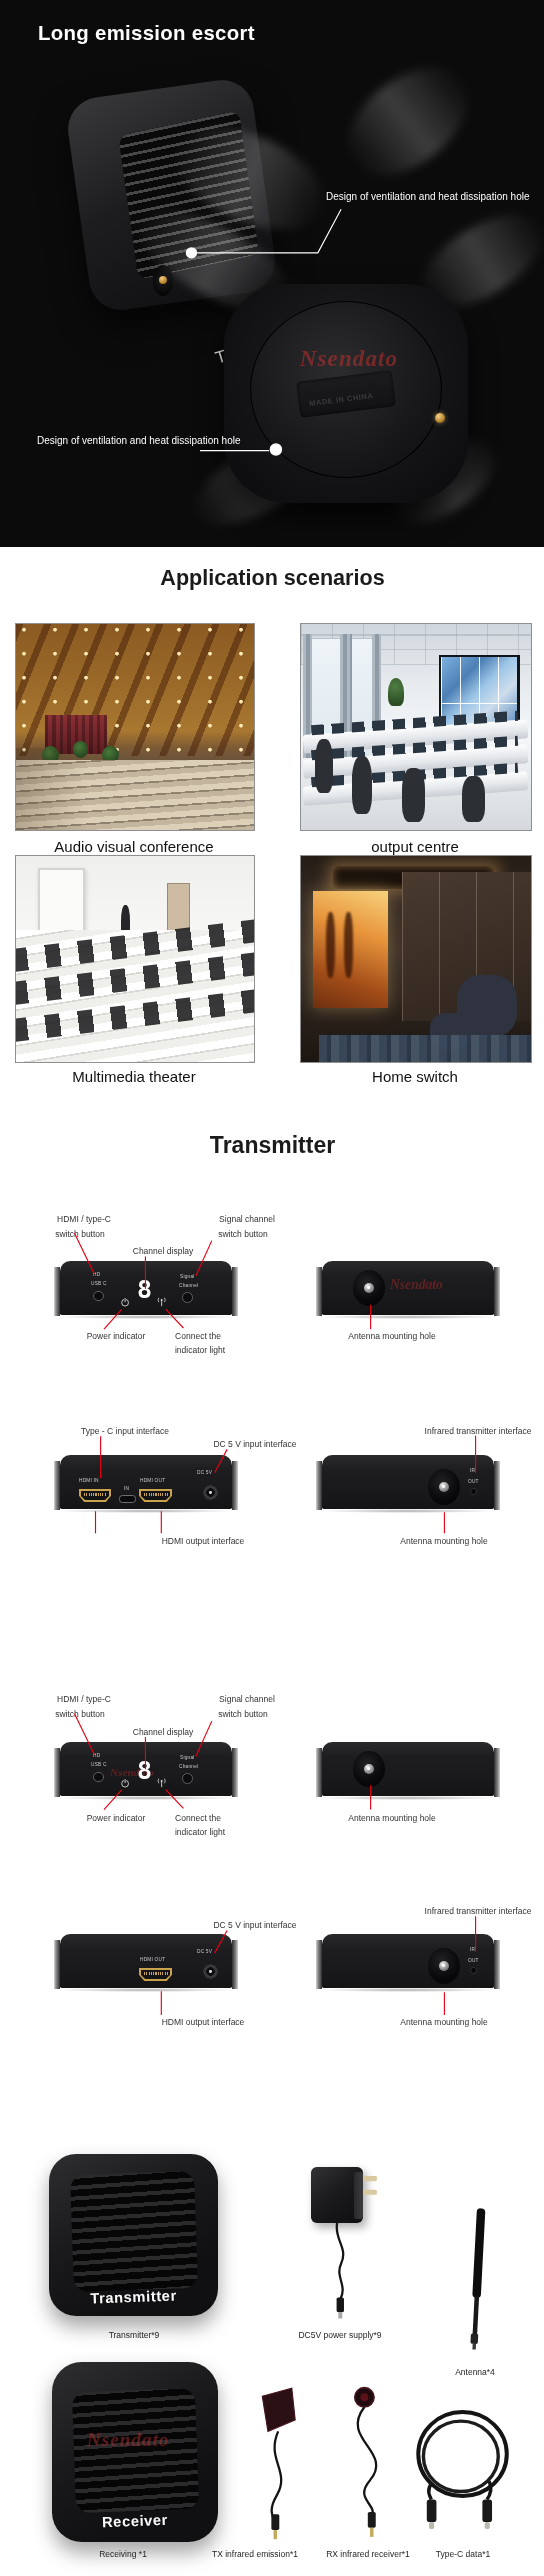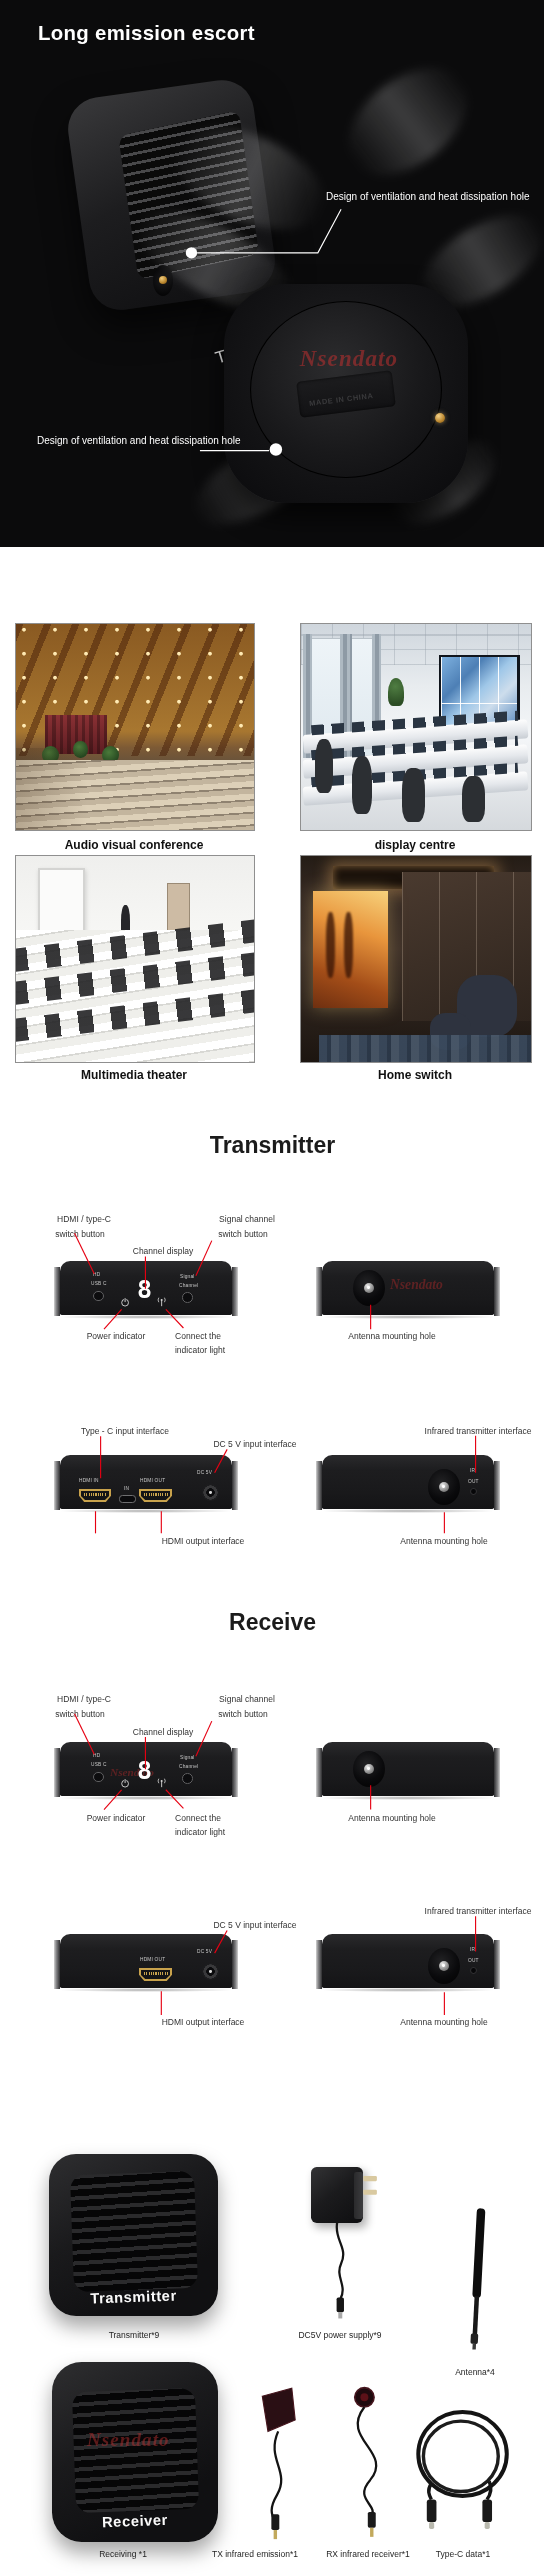--- a/index.html
+++ b/index.html
@@ -40,21 +40,21 @@
       font-family:"Liberation Serif",serif;font-style:italic;font-weight:700;
       font-size:23px;color:rgba(190,48,48,.55);letter-spacing:1.1px;}
   .sma2{position:absolute;left:211px;top:129px;width:10.2px;height:10.2px;border-radius:50%;
       background:radial-gradient(circle at 35% 30%,#f4d188,#b9852d 60%,#6e4a12);
       box-shadow:0 0 5.7px rgba(244,209,136,.5);}
   .hero-note{position:absolute;white-space:nowrap;font-size:10px;color:#ffffff;}
 
   
   .h2{position:absolute;left:0;width:545px;text-align:center;font-weight:700;color:#1b1b1b;}
   .lblC{position:absolute;transform:translateX(-50%);white-space:nowrap;font-size:8.5px;color:#333333;padding-left:32px;}
-  .capC{position:absolute;transform:translateX(-50%);white-space:nowrap;font-size:12px;font-weight:700;color:#111111;}
+  .capC{position:absolute;transform:translateX(-50%);white-space:nowrap;font-size:15px;font-weight:400;color:#111111;}
   .pkgcap{position:absolute;transform:translateX(-50%);white-space:nowrap;font-size:8.5px;color:#1f1f1f;}
 
   
   .photo{position:absolute;border:0.6px solid #8f8f8f;overflow:hidden;background:#ddd;}
   .pA{background:linear-gradient(180deg,#8a5a22 0%,#a87730 52%,#7d5a35 60%,#6b543a 66%,#a2957f 72%,#b3a691 100%);}
   .pA-beams{position:absolute;left:0;top:0;width:100%;height:64%;
       background:radial-gradient(circle 1.7px at 8px 5.7px,#ffeab3 0 1.4px,rgba(255,234,179,0) 2.3px),
                  repeating-linear-gradient(112deg,rgba(70,30,8,.5) 0 6.8px,rgba(0,0,0,0) 6.8px 26px);
       background-size:31px 24px,auto;}
   .pA-stage{position:absolute;left:12%;top:44%;width:26%;height:19%;
@@ -201,20 +201,21 @@
     <div class="hero-note" style="left:37px;top:435px;">Design of ventilation and heat dissipation hole</div>
 
     <svg class="overlay" width="545" height="547" viewBox="0 0 960 965">
       <polyline points="347,446 560,446 601,369" fill="none" stroke="#ffffff" stroke-width="2"></polyline>
       <circle cx="337" cy="446" r="10" fill="#ffffff"></circle>
       <line x1="352" y1="795" x2="474" y2="795" stroke="#ffffff" stroke-width="2"></line>
       <circle cx="486" cy="793" r="11" fill="#ffffff"></circle>
     </svg>
   </div>
 
+  <div class="h2" style="top:565px;font-size:21.6px;">Application scenarios</div>
 
   <div class="photo pA" style="left:15.3px;top:623px;width:238px;height:206px;">
     <div class="pA-beams"></div>
     <div class="pA-stage"></div>
     <div class="pA-plant1" style="left:11%;top:59%;width:7%;height:9%;"></div>
     <div class="pA-plant2" style="left:24%;top:57%;width:6%;height:8%;"></div>
     <div class="pA-plant3" style="left:36%;top:59%;width:7%;height:9%;"></div>
     <div class="pA-seats"></div>
     <div class="pA-shade"></div>
   </div>
@@ -255,21 +256,21 @@
     <div class="pD-screen">
       <div class="pD-fig" style="left:18%;"></div>
       <div class="pD-fig" style="left:42%;"></div>
     </div>
     <div class="pD-sofa1" style="right:6%;bottom:12%;width:26%;height:30%;"></div>
     <div class="pD-sofa2" style="right:26%;bottom:6%;width:18%;height:18%;"></div>
     <div class="pD-carpet"></div>
   </div>
 
   <div class="capC" style="left:134px;top:838px;">Audio visual conference</div>
-  <div class="capC" style="left:415px;top:838px;">display centre</div>
+  <div class="capC" style="left:415px;top:838px;">output centre</div>
   <div class="capC" style="left:134px;top:1068px;">Multimedia theater</div>
   <div class="capC" style="left:415px;top:1068px;">Home switch</div>
 
   <div class="h2" style="top:1132px;font-size:23px;">Transmitter</div>
 
   <div class="lblC" style="left:68px;top:1214px;">HDMI / type-C</div>
   <div class="lblC" style="left:64px;top:1229px;">switch button</div>
   <div class="lblC" style="left:147px;top:1246px;">Channel display</div>
   <div class="lblC" style="left:231px;top:1214px;">Signal channel</div>
   <div class="lblC" style="left:227px;top:1229px;">switch button</div>
@@ -345,21 +346,20 @@
     <div class="dev-bevL"></div>
       <div class="dev-bevR"></div>
     <div class="dev-sh"></div>
     <div class="ahole" style="left:112px;top:14px;"></div>
     <div class="ametal" style="left:123px;top:27px;"></div>
     <div class="ptxt" style="left:154px;top:12.5px;">IR</div>
     <div class="ptxt" style="left:152px;top:24px;">OUT</div>
     <div class="irhole" style="left:154px;top:33px;"></div>
   </div>
 
-  <div class="h2" style="top:1609px;font-size:23px;">Receive</div>
 
   <div class="lblC" style="left:68px;top:1694px;">HDMI / type-C</div>
   <div class="lblC" style="left:64px;top:1709px;">switch button</div>
   <div class="lblC" style="left:147px;top:1727px;">Channel display</div>
   <div class="lblC" style="left:231px;top:1694px;">Signal channel</div>
   <div class="lblC" style="left:227px;top:1709px;">switch button</div>
   <div class="lblC" style="left:100px;top:1813px;">Power indicator</div>
   <div class="lblC" style="left:182px;top:1813px;">Connect the</div>
   <div class="lblC" style="left:184px;top:1827px;">indicator light</div>
   <div class="lblC" style="left:376px;top:1813px;">Antenna mounting hole</div>

